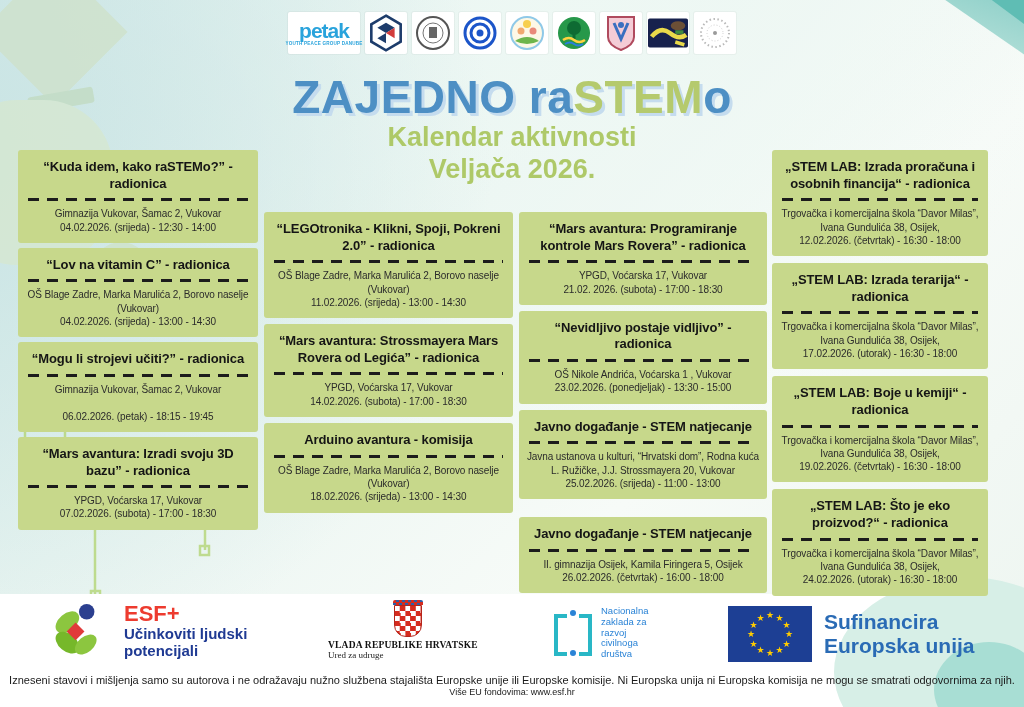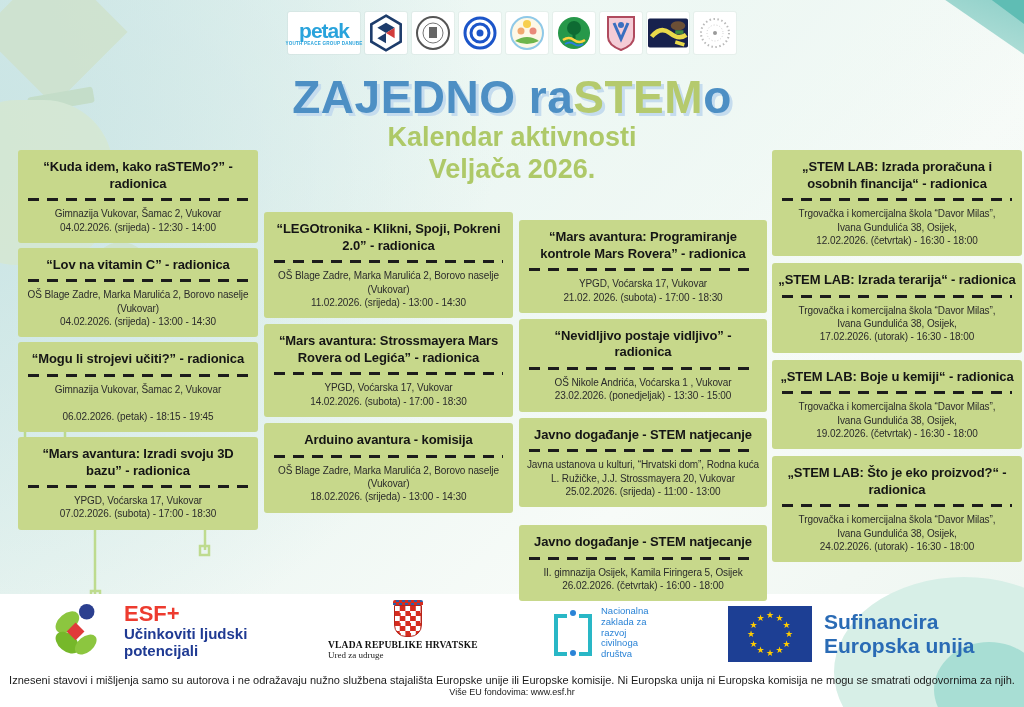--- a/index.html
+++ b/index.html
@@ -39,22 +39,22 @@
   .title{position:absolute;top:70px;left:0;width:100%;text-align:center;font-weight:bold;font-size:46px;letter-spacing:.5px;z-index:3;text-shadow:3px 3px 0 #c5dcee;}
   .seg-blue{color:#4d8fc4;}
   .seg-green{color:#b5ca6d;}
   .subtitle{position:absolute;left:0;width:100%;text-align:center;font-weight:bold;color:#aec968;z-index:3;}
   .subtitle1{top:122px;font-size:27px;}
   .subtitle2{top:154px;font-size:27px;}
   
   .col{position:absolute;display:flex;flex-direction:column;z-index:3;}
   .col1{left:18px;top:150px;width:240px;gap:5px;}
   .col2{left:264px;top:212px;width:249px;gap:6px;}
-  .col3{left:519px;top:220px;width:248px;gap:6px;}
-  .col4{left:772px;top:150px;width:250px;gap:7px;}
+  .col3{left:519px;top:212px;width:248px;gap:6px;}
+  .col4{left:772px;top:150px;width:216px;gap:7px;}
   .card{background:#c7d88b;border-radius:3px;padding:9px 6px;text-align:center;}
   .card-title{font-weight:bold;font-size:13px;line-height:1.28;color:#151515;letter-spacing:-.1px;}
   .dash{height:3px;margin:6px 4px 6px 4px;background-image:repeating-linear-gradient(90deg,#1c1c1c 0 11px,transparent 11px 19px);}
   .card-body{font-size:10px;line-height:1.33;color:#2b2b2b;white-space:pre-line;letter-spacing:-.1px;}
   .gap-top{margin-top:12px;}
   
   .footer-bg{position:absolute;left:0;right:0;top:594px;bottom:0;background:#fff;z-index:1;}
   .footer{position:absolute;left:0;top:598px;width:1024px;height:74px;z-index:3;}
   .footer > div{position:absolute;}
   .esf{left:52px;top:4px;display:flex;align-items:center;}

